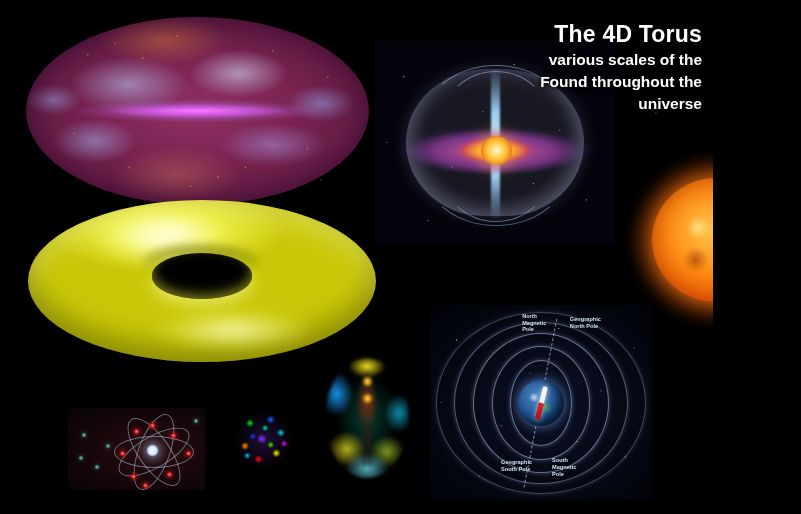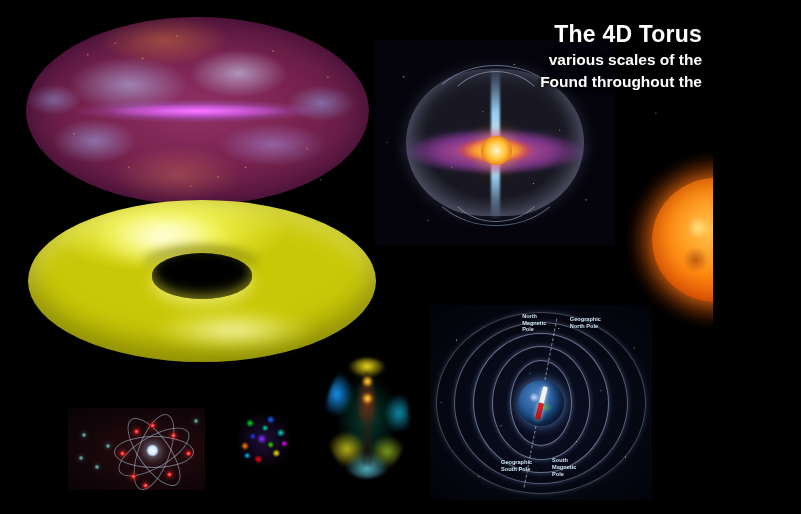--- a/index.html
+++ b/index.html
@@ -293,15 +293,16 @@
   <div id="aura">
     <div class="body"></div>
     <div class="chakra" style="top:16%"></div>
     <div class="chakra" style="top:30%"></div>
   </div>
 
   <div id="title-block">
     <div class="main">The 4D Torus</div>
     <div class="sub">various scales of the</div>
     <div class="sub">Found throughout the</div>
+    <div class="sub">universe</div>
   </div>
 
 </div>
 
 </body></html>

